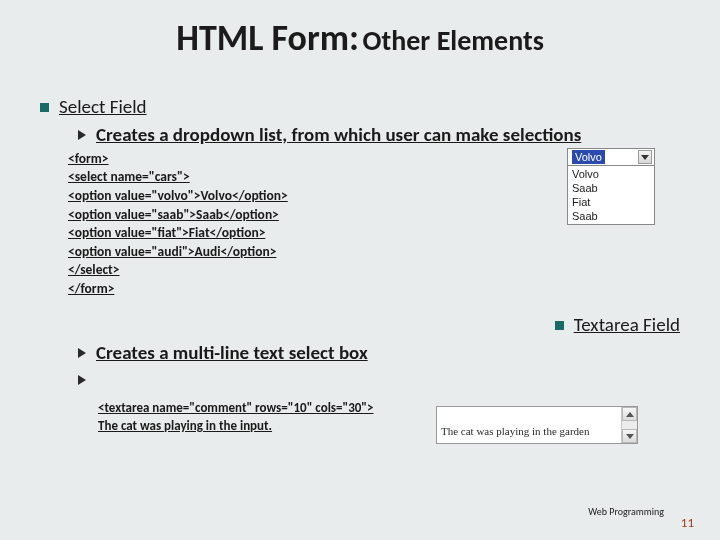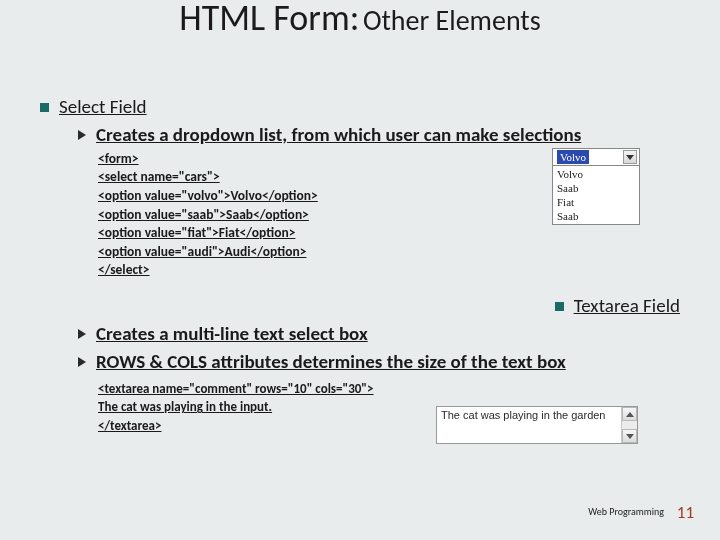--- a/index.html
+++ b/index.html
@@ -13,22 +13,23 @@
     overflow: hidden;
   }
   .slide {
     position: relative;
     width: 720px;
     height: 540px;
     box-sizing: border-box;
   }
   .title {
     text-align: center;
-    font-weight: 400;
+    font-weight: 700;
     color: #1b1b1b;
+    padding-top: 20px;
     line-height: 1.05;
   }
   .title .main { font-size: 36px; }
   .title .sub  { font-size: 28px; }
   .content {
     position: absolute;
     top: 95px;
     left: 40px;
     right: 40px;
     text-decoration: underline;
@@ -55,21 +56,21 @@
     width: 0; height: 0;
     border-top: 5px solid transparent;
     border-bottom: 5px solid transparent;
     border-left: 8px solid #2a2a2a;
     margin-right: 10px;
     vertical-align: 1px;
   }
   .subline { margin: 2px 0; }
   .bold { font-weight: 700; }
   .codeblock {
-    margin-left: 58px;
+    margin-left: 28px;
     font-size: 13.5px;
     font-weight: 700;
     line-height: 1.38;
   }
   .codeblock2 {
     margin-left: 58px;
     font-size: 13px;
     font-weight: 700;
     line-height: 1.4;
     max-width: 330px;
@@ -77,33 +78,33 @@
   .section2 { margin-top: 14px; text-align: right; }
   .footer-label {
     position: absolute;
     bottom: 22px;
     right: 56px;
     font-size: 10px;
     color: #222;
   }
   .footer-num {
     position: absolute;
-    bottom: 17px;
+    bottom: 10px;
     right: 26px;
-    font-size: 17px;
+    font-size: 13px;
     color: #a03a1e;
   }
 
   
   .dropdown {
     position: absolute;
     top: 148px;
-    right: 80px;
+    right: 65px;
     width: 86px;
-    font-family: Liberation Serif, serif;
+    font-family: Liberation Sans, sans-serif;
     font-size: 11px;
     border: 1px solid #888;
     background: #fff;
   }
   .dropdown .dd-selected {
     display: flex;
     align-items: center;
     justify-content: space-between;
     background: #fff;
     border-bottom: 1px solid #888;
@@ -133,24 +134,24 @@
 
   
   .ta-demo {
     position: absolute;
     top: 406px;
     left: 436px;
     width: 202px;
     height: 38px;
     background: #fff;
     border: 1px solid #989898;
-    font-family: Liberation Sans, sans-serif;
+    font-family: Liberation Serif, serif;
     font-size: 11px;
     color: #2a2a2a;
-    padding: 2px 18px 2px 4px;
+    padding: 18px 18px 2px 4px;
     line-height: 1.25;
     box-sizing: border-box;
     overflow: hidden;
   }
   .ta-demo .sb {
     position: absolute;
     top: 0; right: 0; bottom: 0;
     width: 15px;
     background: #ececec;
     border-left: 1px solid #c7c7c7;
@@ -195,37 +196,37 @@
       </div>
     </div>
     <div class="codeblock">
       <div>&lt;form&gt;</div>
       <div> &lt;select name="cars"&gt;</div>
       <div> &lt;option value="volvo"&gt;Volvo&lt;/option&gt;</div>
       <div> &lt;option value="saab"&gt;Saab&lt;/option&gt;</div>
       <div> &lt;option value="fiat"&gt;Fiat&lt;/option&gt;</div>
       <div> &lt;option value="audi"&gt;Audi&lt;/option&gt;</div>
       <div> &lt;/select&gt;</div>
+      <div> &lt;/form&gt;</div>
     </div>
 
     <div class="section-head section2">
       <span class="sqbullet"></span><span>Textarea Field</span>
     </div>
     <div class="subblock">
       <div class="subline">
         <span class="tri"></span><span class="bold">Creates a multi-line text select box</span>
       </div>
       <div class="subline">
-        <span class="tri"></span><span class="bold">ROWS &amp; COLS attributes determines the size of the text box</span>
+        <span class="tri"></span>
       </div>
     </div>
     <div class="codeblock2" style="margin-top:6px;">
       <div>&lt;textarea  name="comment" rows="10"  cols="30"&gt;</div>
       <div>The cat was playing in the input.</div>
-      <div>&lt;/textarea&gt;</div>
     </div>
 
   </div>
 
   <div class="dropdown">
     <div class="dd-selected">
       <span class="sel">Volvo</span>
       <span class="dd-btn">
           <span class="car"></span>
         </span>

